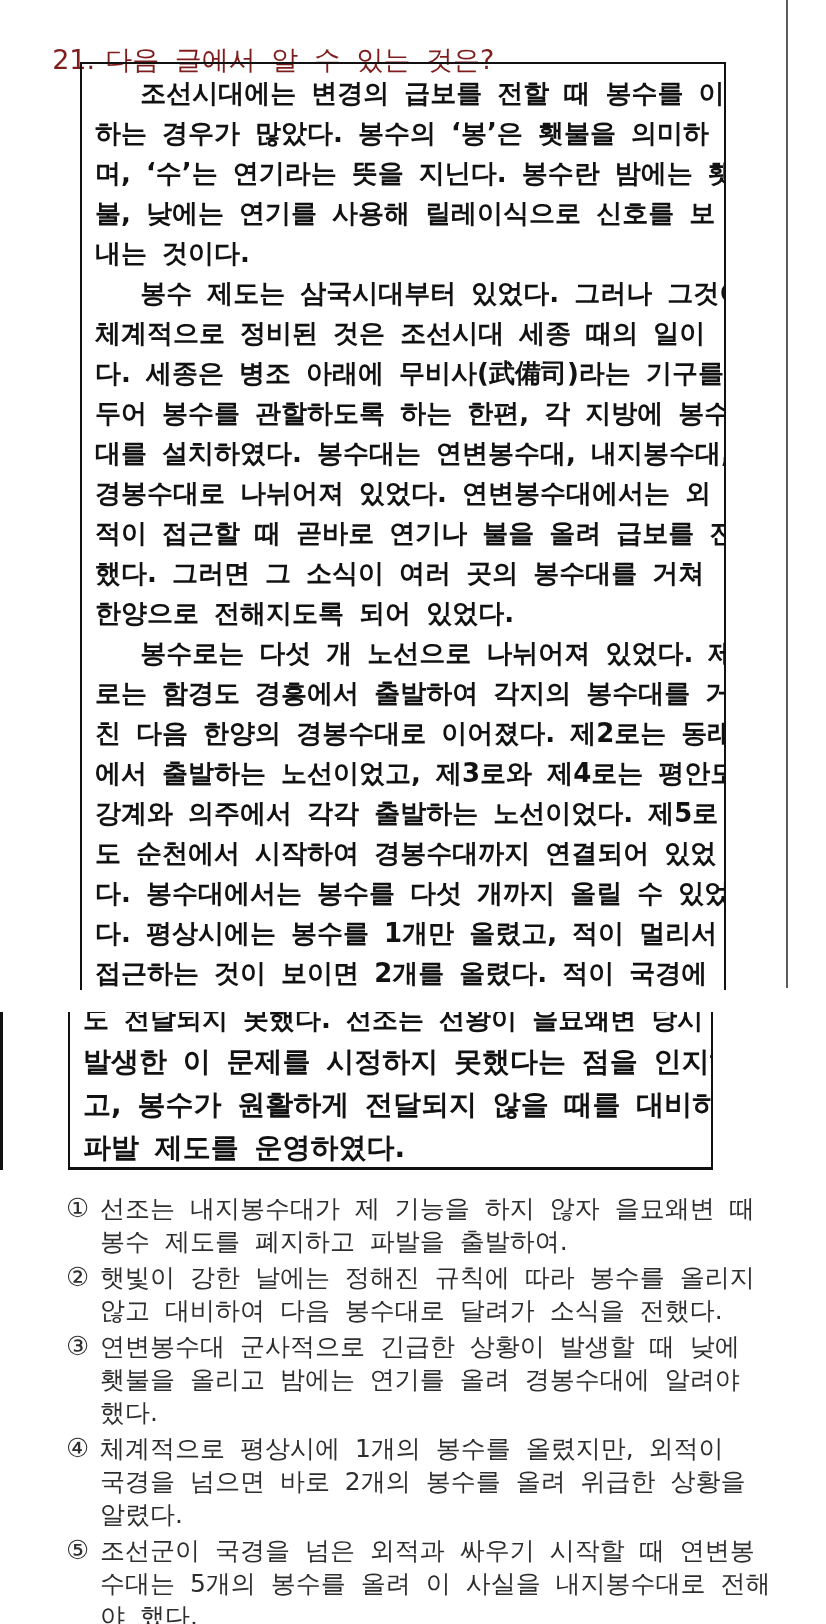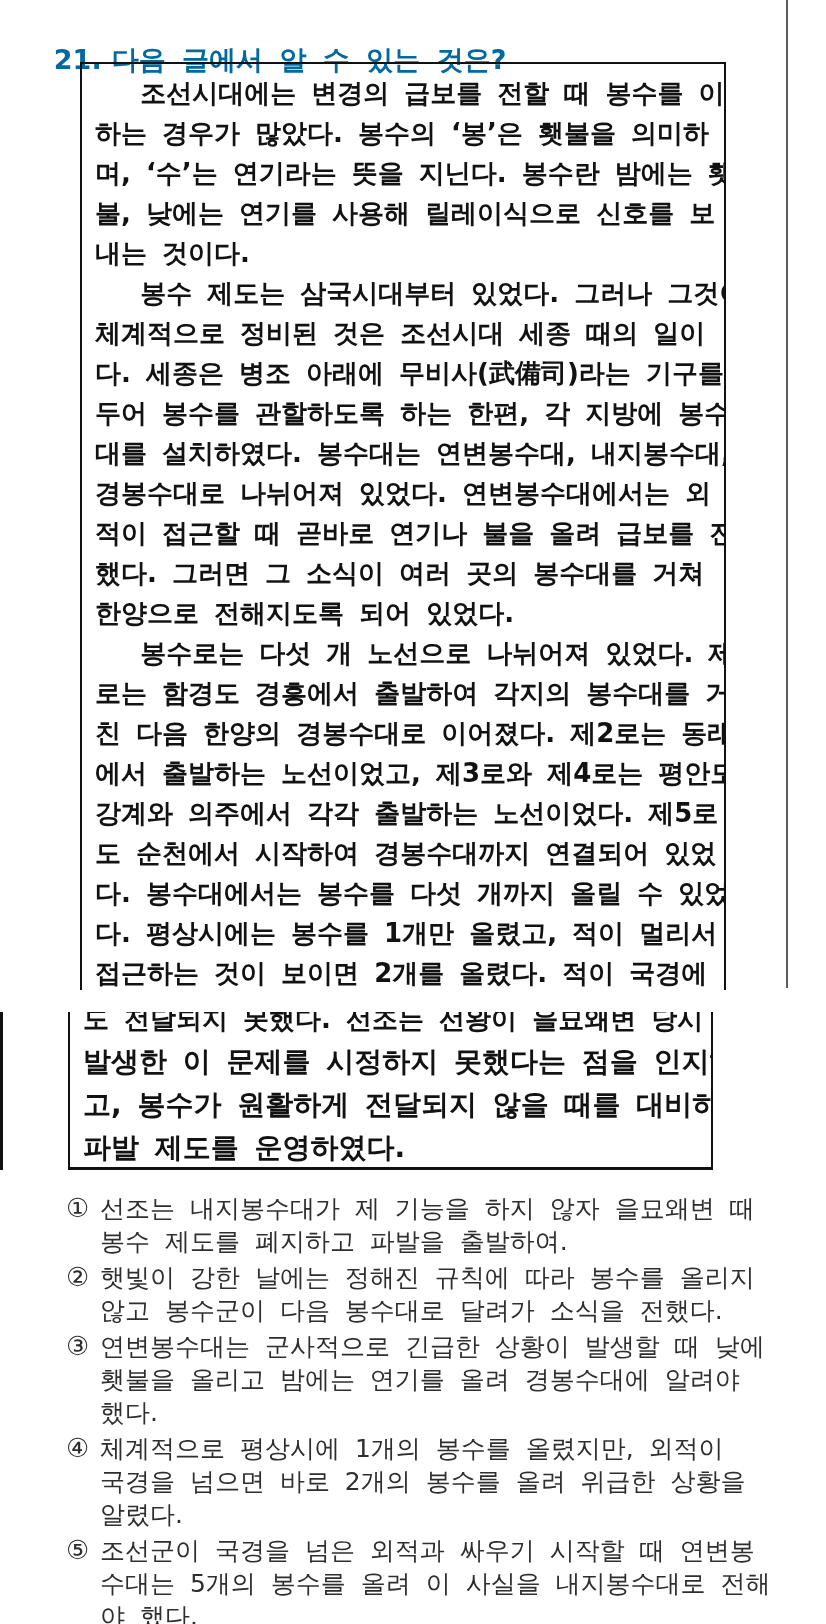--- a/index.html
+++ b/index.html
@@ -16,24 +16,23 @@
     color: #1a1a1a;
   }
 
   
   .question-header {
     position: absolute;
     left: 21px;
     top: 12px;
     font-size: 27px;
     line-height: 32px;
-    color: #0369a1;
+    color: #7f1d1d;
     white-space: pre;
     word-spacing: 7px;
-    font-weight: bold;
   }
   .question-header .q-num { margin-right: 10px; }
 
   
   .page-divider {
     position: absolute;
     left: 786px;
     top: 0;
     width: 2px;
     height: 988px;
@@ -183,25 +182,25 @@
 
 <div class="choices">
   <div class="choice">
     <span class="choice-marker">①</span>
     <span class="choice-text">선조는 내지봉수대가 제 기능을 하지 않자 을묘왜변 때
 봉수 제도를 폐지하고 파발을 출발하여.</span>
   </div>
   <div class="choice">
     <span class="choice-marker">②</span>
     <span class="choice-text">햇빛이 강한 날에는 정해진 규칙에 따라 봉수를 올리지
-않고 봉수군이 다음 봉수대로 달려가 소식을 전했다.</span>
+않고 대비하여 다음 봉수대로 달려가 소식을 전했다.</span>
   </div>
   <div class="choice">
     <span class="choice-marker">③</span>
-    <span class="choice-text">연변봉수대는 군사적으로 긴급한 상황이 발생할 때 낮에
+    <span class="choice-text">연변봉수대 군사적으로 긴급한 상황이 발생할 때 낮에
 횃불을 올리고 밤에는 연기를 올려 경봉수대에 알려야
 했다.</span>
   </div>
   <div class="choice">
     <span class="choice-marker">④</span>
     <span class="choice-text">체계적으로 평상시에 1개의 봉수를 올렸지만, 외적이
 국경을 넘으면 바로 2개의 봉수를 올려 위급한 상황을
 알렸다.</span>
   </div>
   <div class="choice">

